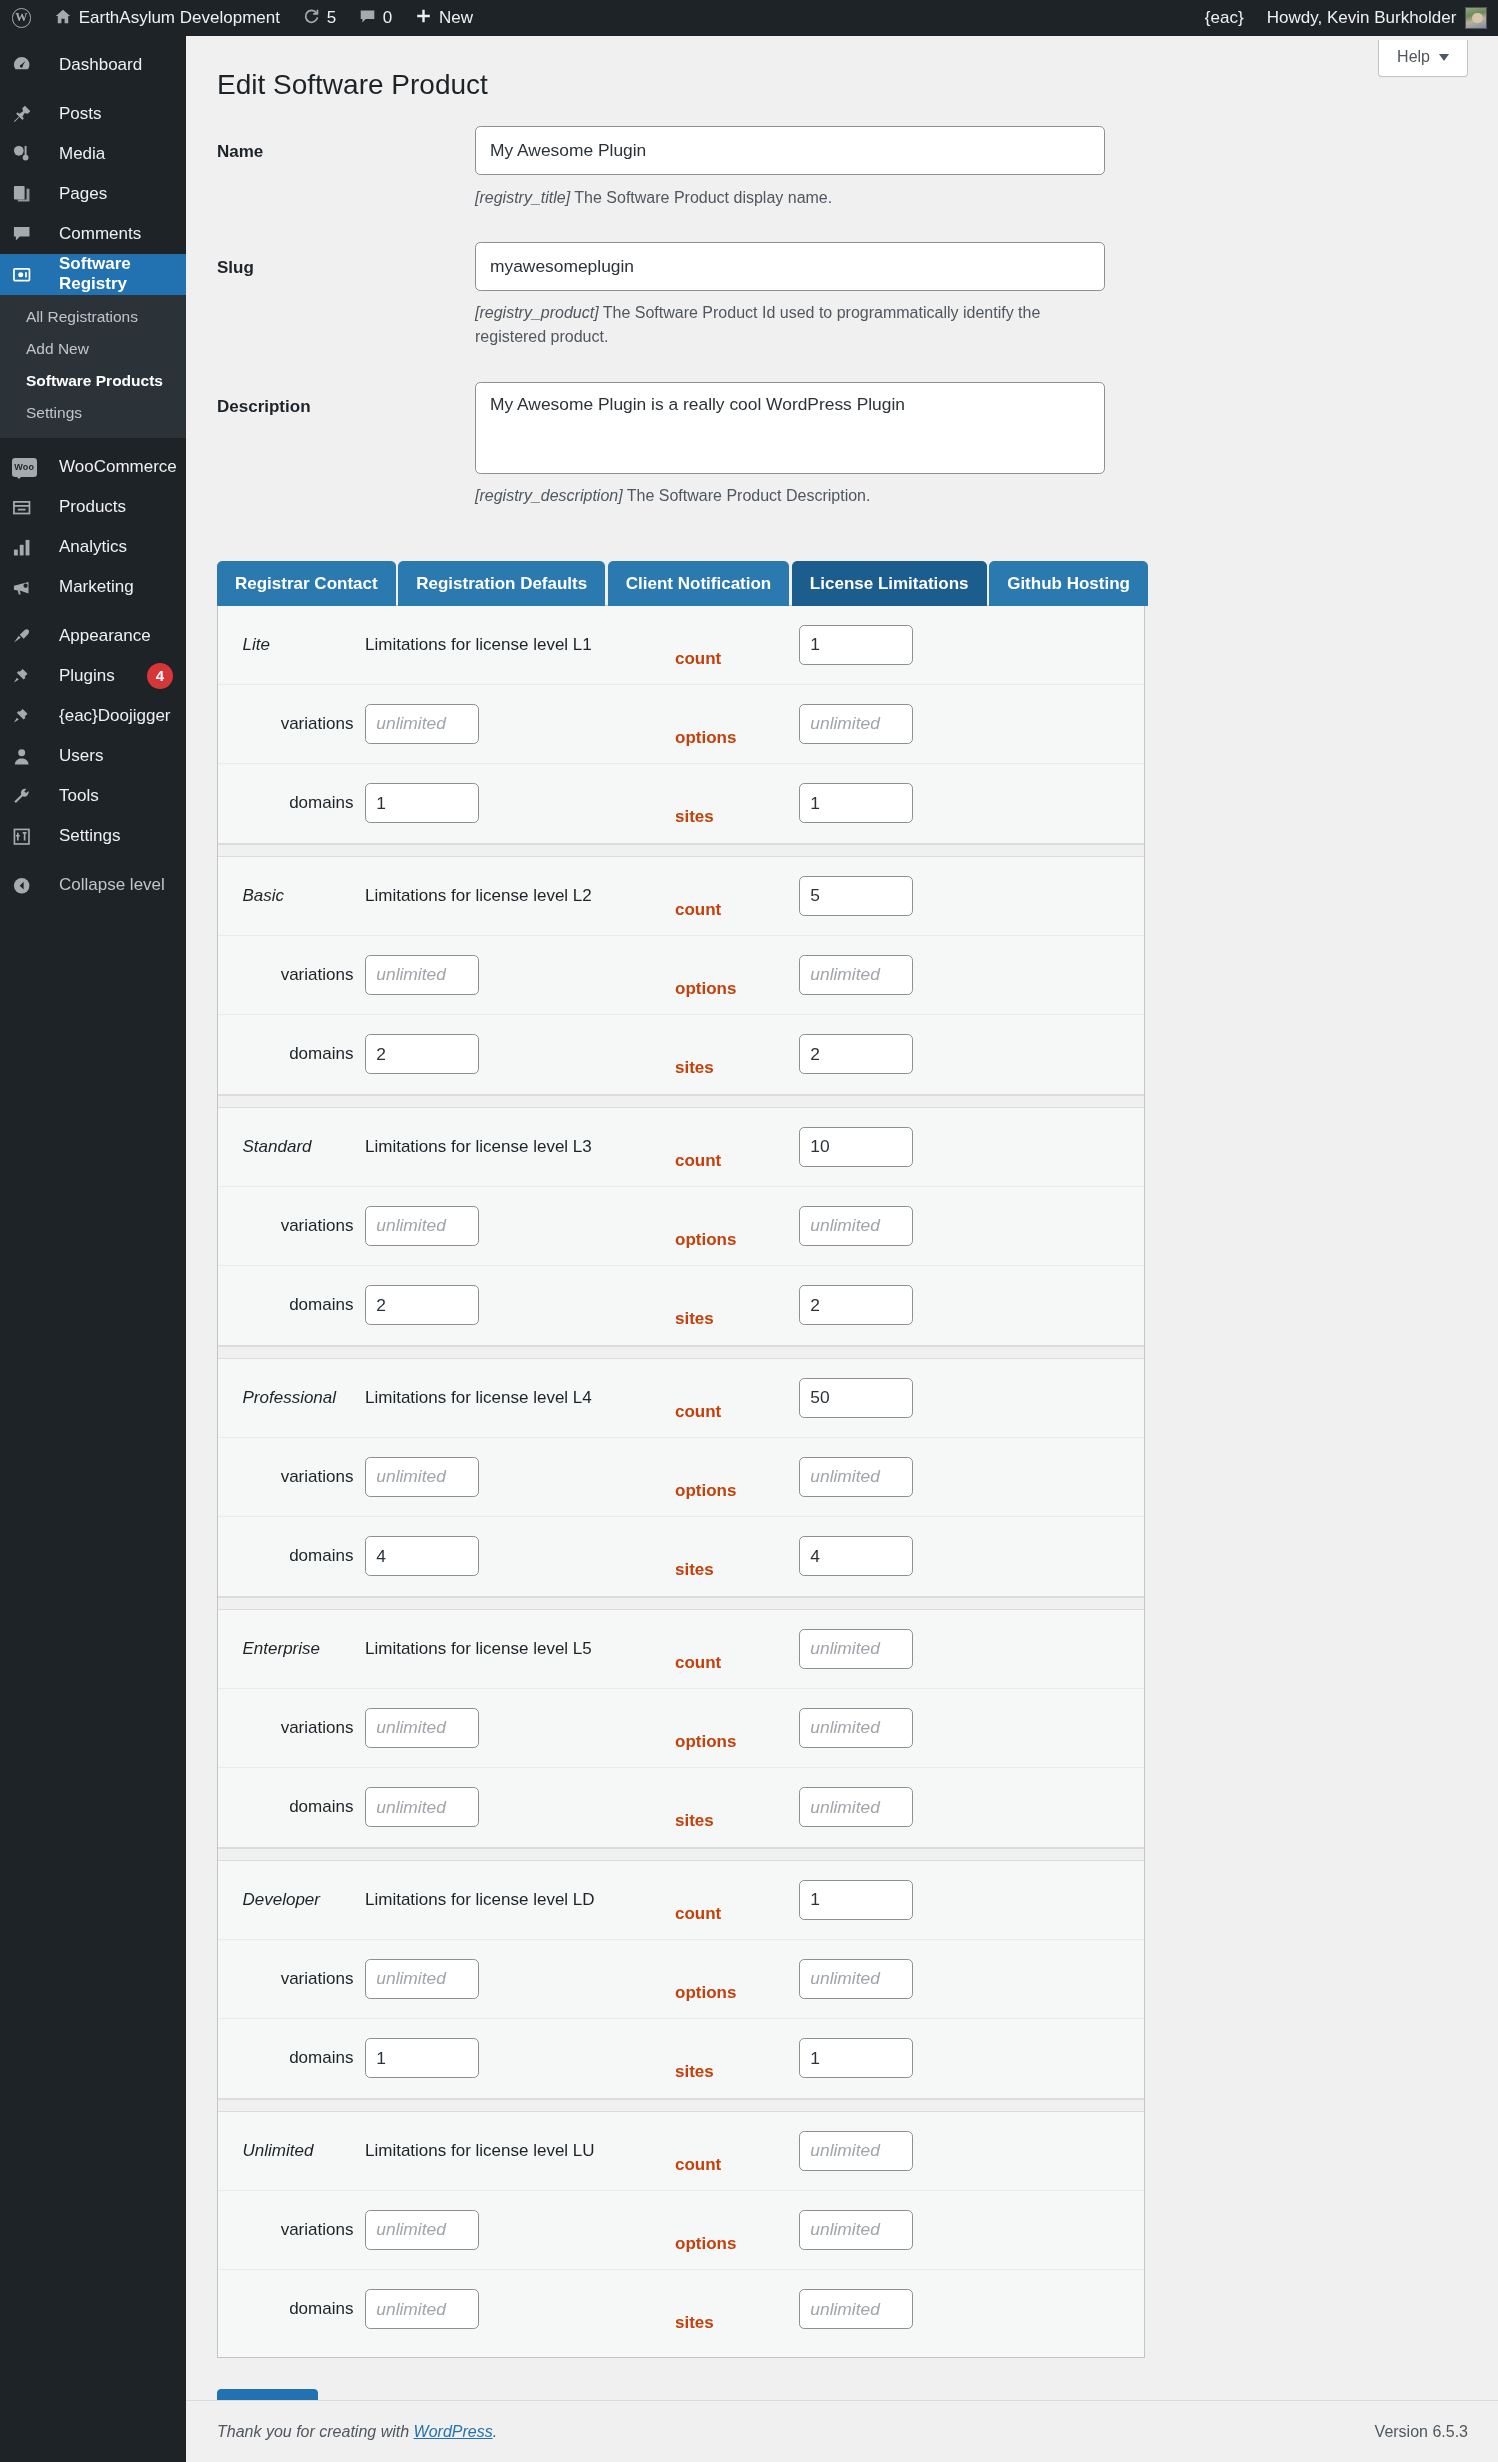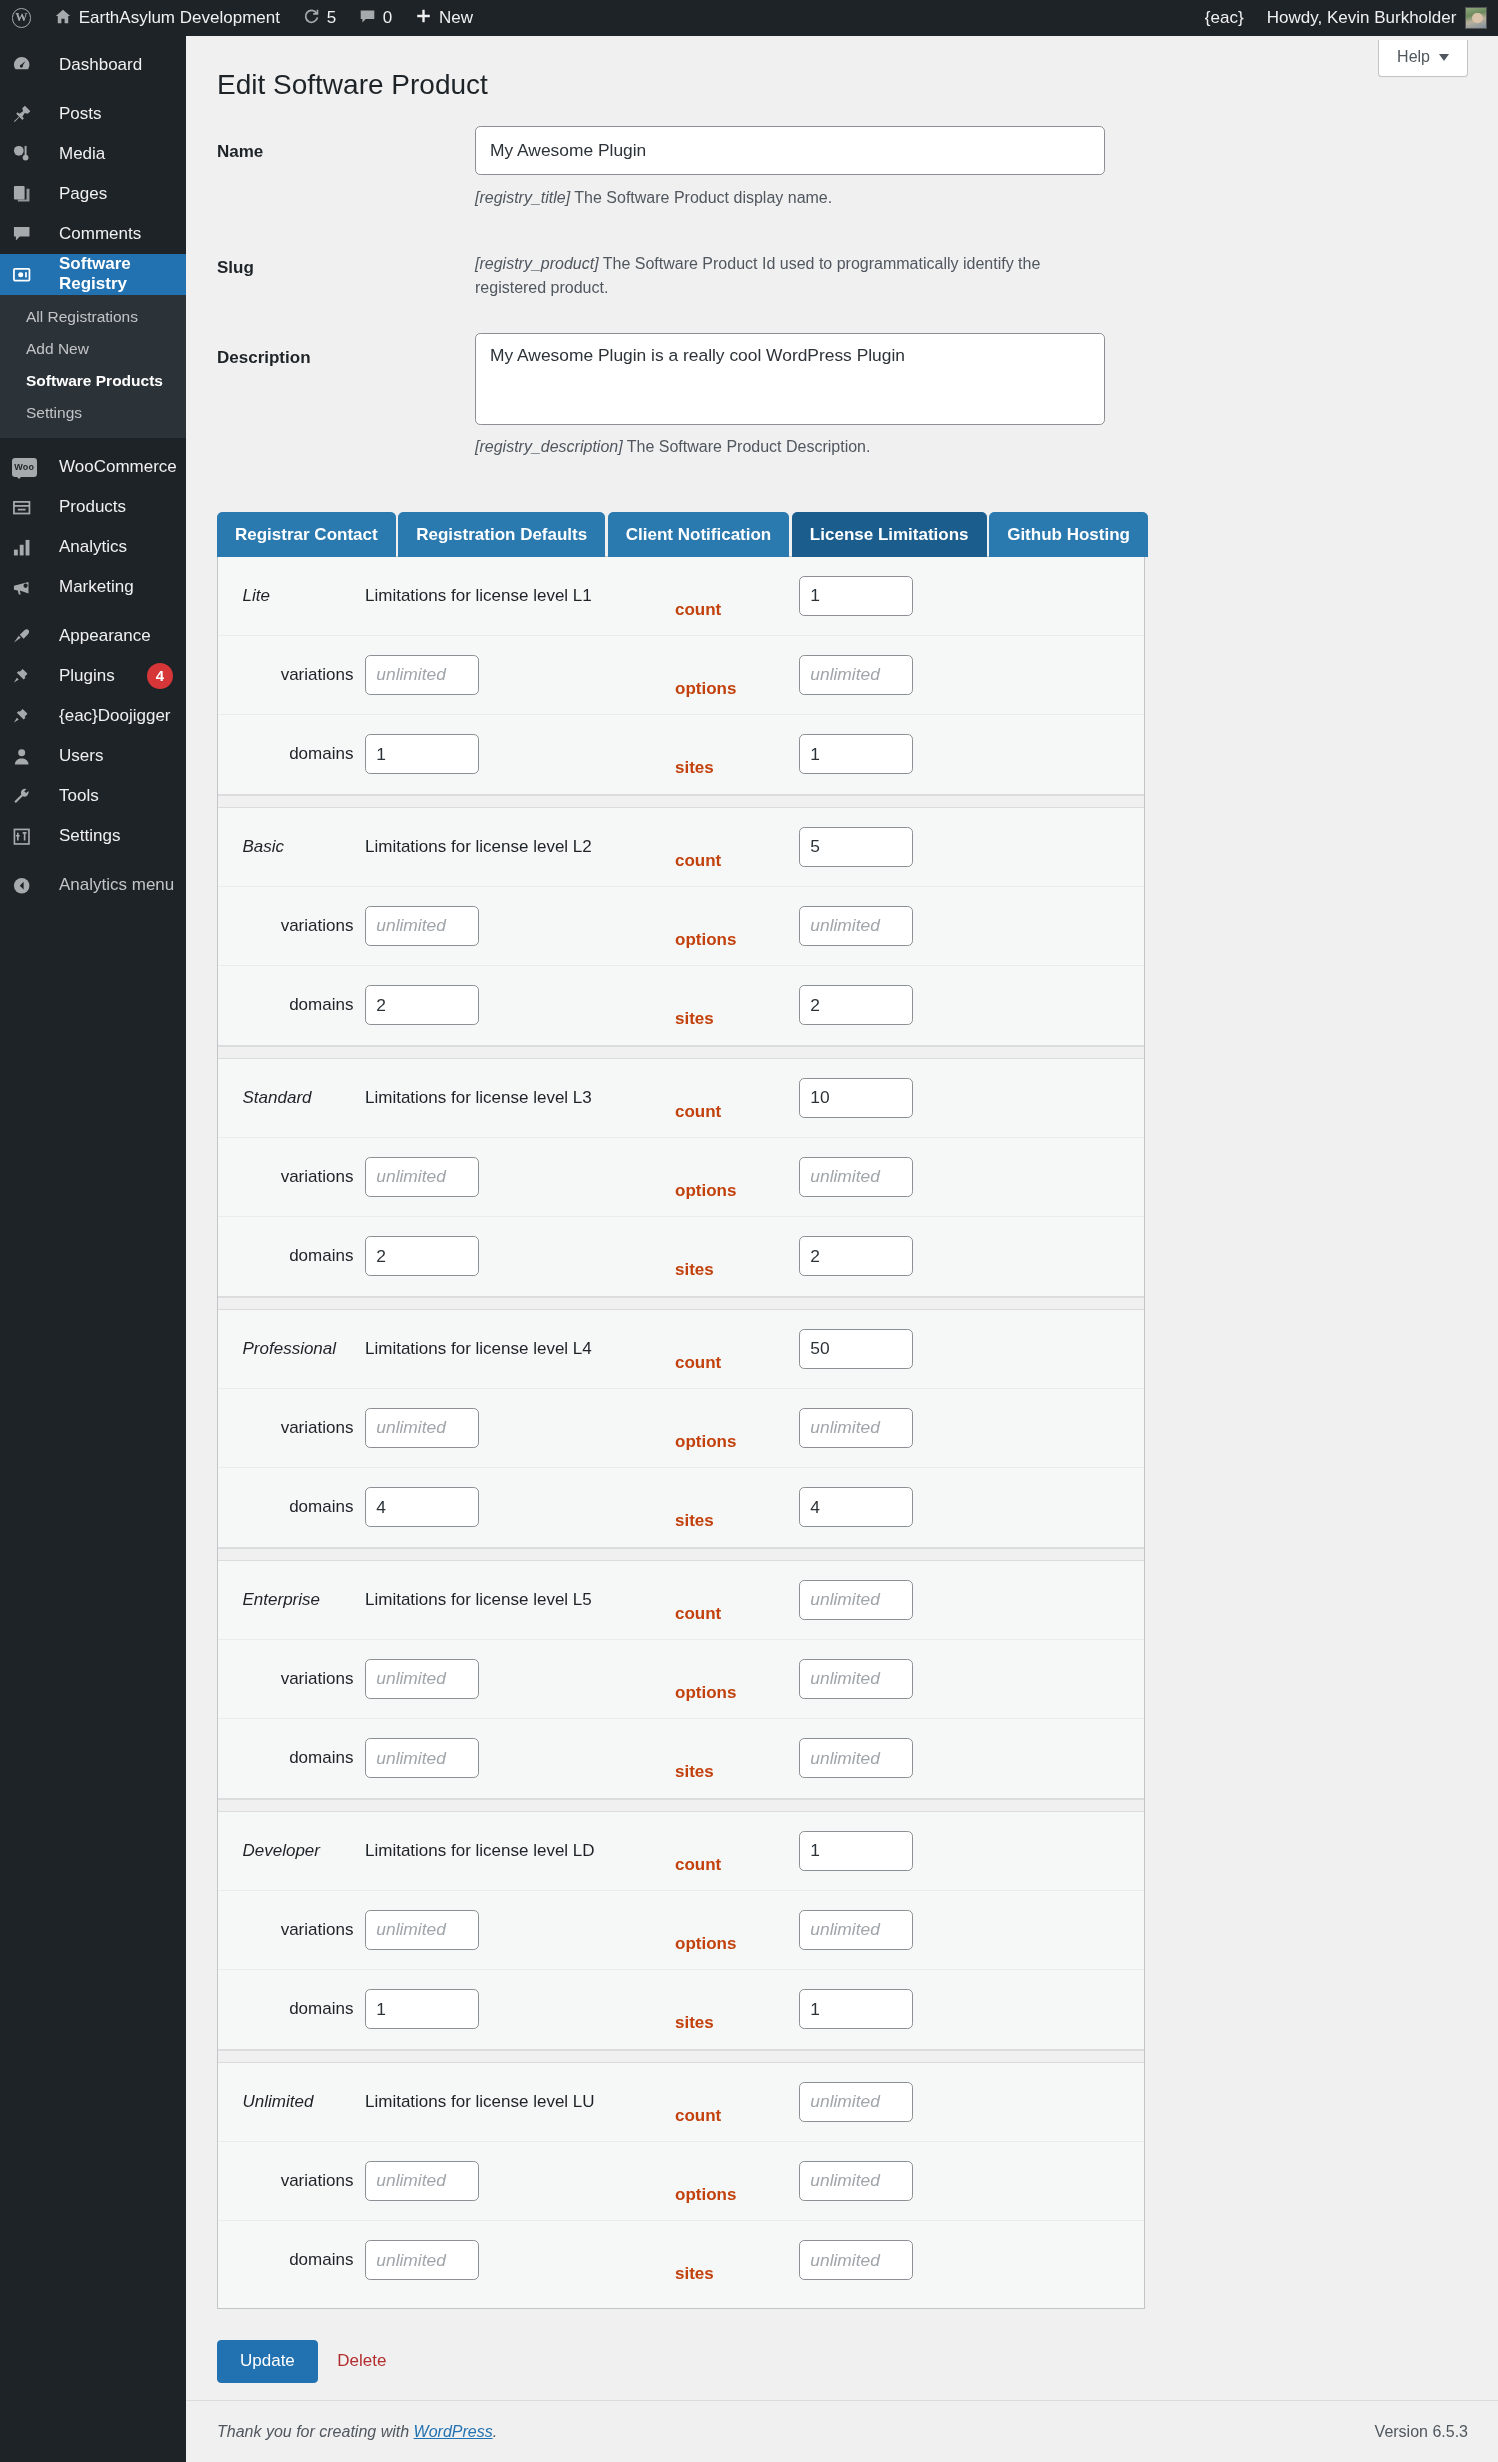--- a/index.html
+++ b/index.html
@@ -488,21 +488,21 @@
 
   <div class="menu-sep"></div>
 
   <div class="menu-item" style="color:#c3c4c7;">
     <span class="mi-icon">
       <svg width="19.4" height="19.4" viewBox="0 0 20 20" fill="currentColor">
           <circle cx="10" cy="10" r="8"></circle>
           <path d="M12 6 8 10l4 4Z" fill="#1d2327"></path>
         </svg>
     </span>
-    <span class="mi-label">Analytics menu</span>
+    <span class="mi-label">Collapse level</span>
   </div>
 
 </nav>
 
 <div id="wpcontent">
 
   <div id="help-row">
     <button id="help-btn">
       <span>Help</span>
       <span class="caret-down"></span>
@@ -517,20 +517,21 @@
       <input class="txt-input" type="text" value="My Awesome Plugin" style="">
       <div class="field-desc">
         <i>[registry_title]</i><span> The Software Product display name.</span>
       </div>
     </div>
   </div>
 
   <div class="form-row">
     <div class="form-label">Slug</div>
     <div class="form-field">
+      <input class="txt-input" type="text" value="myawesomeplugin" style="">
       <div class="field-desc">
         <i>[registry_product]</i><span> The Software Product Id used to programmatically identify the registered product.</span>
       </div>
     </div>
   </div>
 
   <div class="form-row">
     <div class="form-label">Description</div>
     <div class="form-field">
       <textarea class="txt-area" style="">My Awesome Plugin is a really cool WordPress Plugin</textarea>

